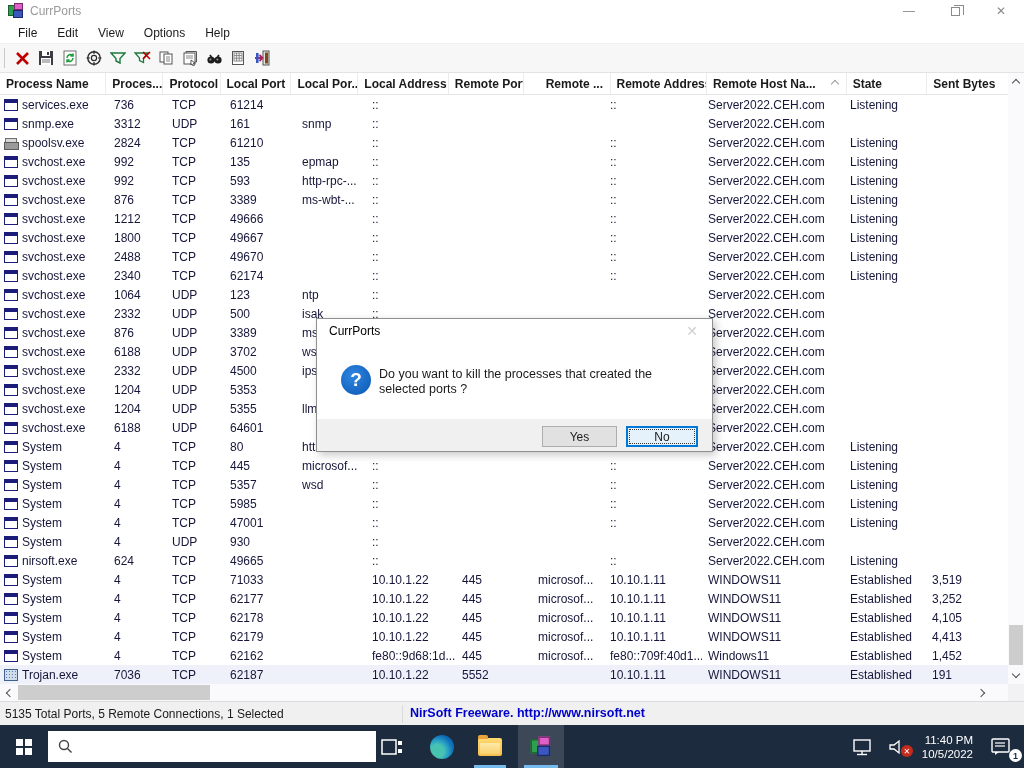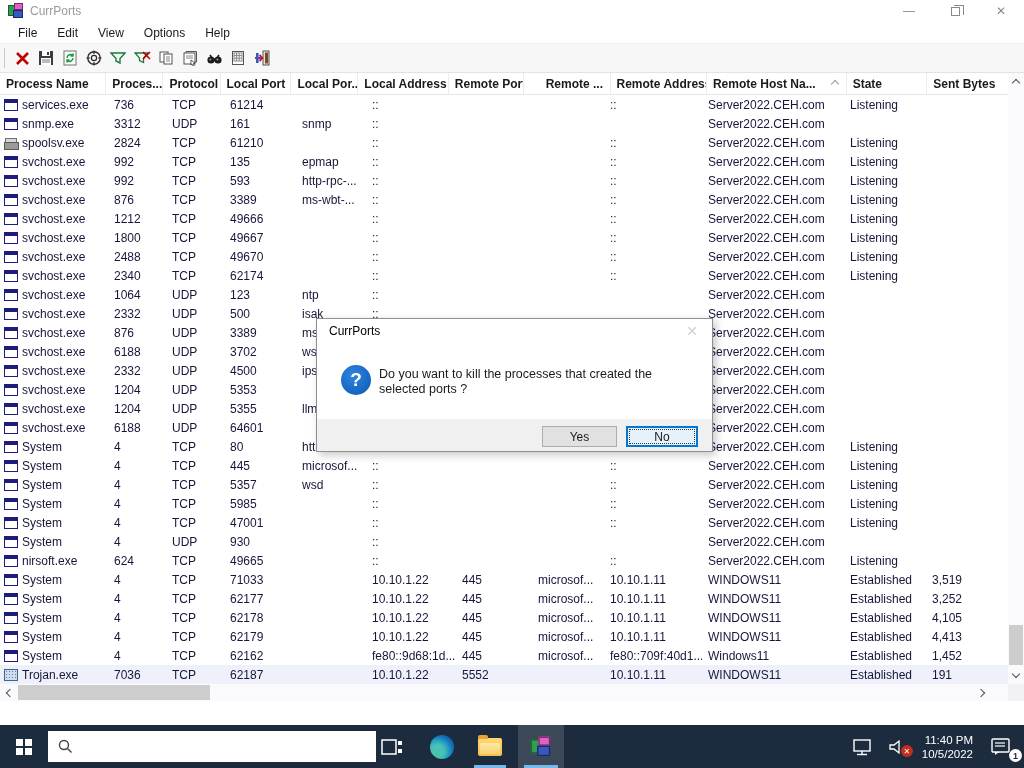--- a/index.html
+++ b/index.html
@@ -814,20 +814,25 @@
     <div id="dlg-body">
       <div id="dlg-qicon">?</div>
       <div id="dlg-msg">Do you want to kill the processes that created the selected ports ?</div>
     </div>
     <div id="dlg-strip">
       <div class="dlg-btn" id="btn-yes">Yes</div>
       <div class="dlg-btn" id="btn-no">No</div>
     </div>
   </div>
 
+  <div id="statusbar" class="abs">
+    <div id="status-left">5135 Total Ports, 5 Remote Connections, 1 Selected</div>
+    <div id="status-div"></div>
+    <div id="status-right">NirSoft Freeware.  http://www.nirsoft.net</div>
+  </div>
 
   <div id="taskbar" class="abs">
     <div id="start-btn">
       <div class="winlogo">
           <i></i>
           <i></i>
           <i></i>
           <i></i>
         </div>
     </div>

